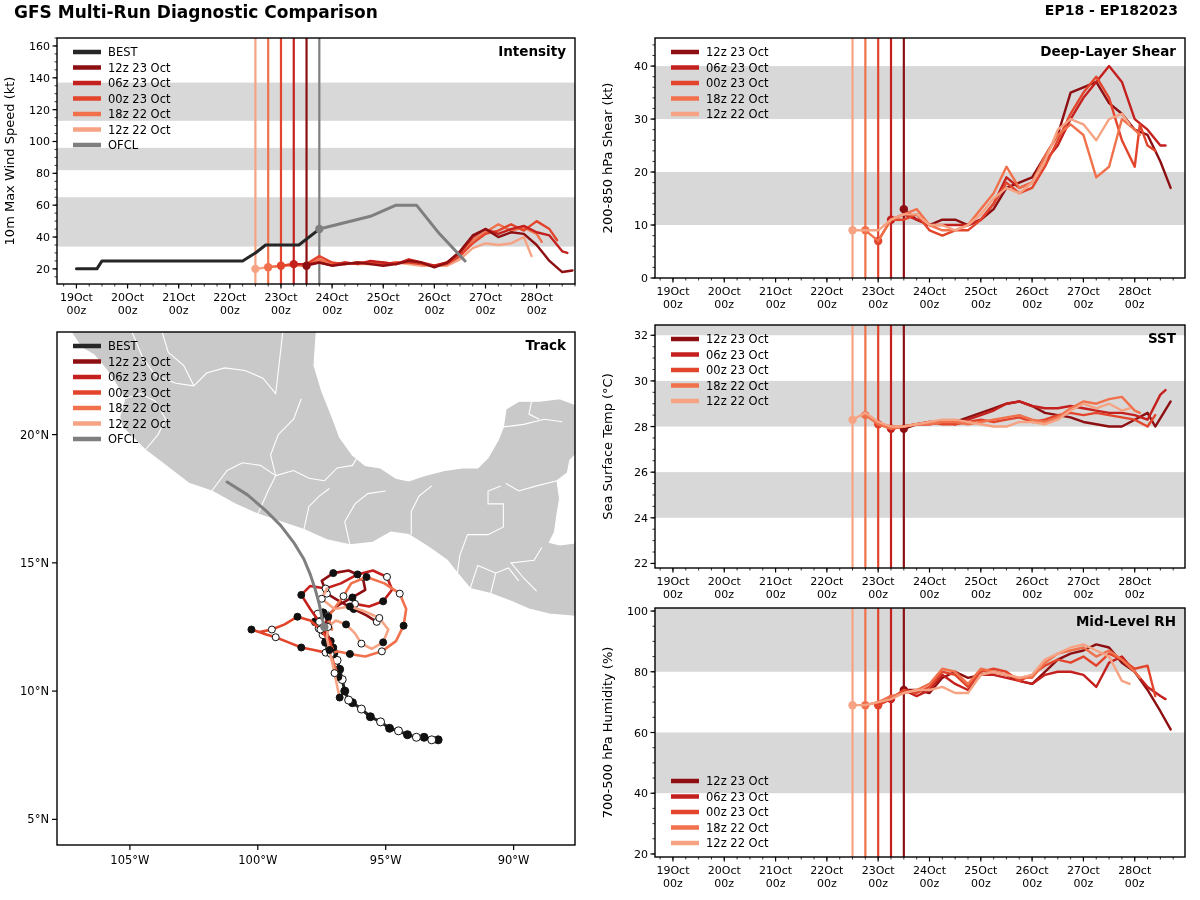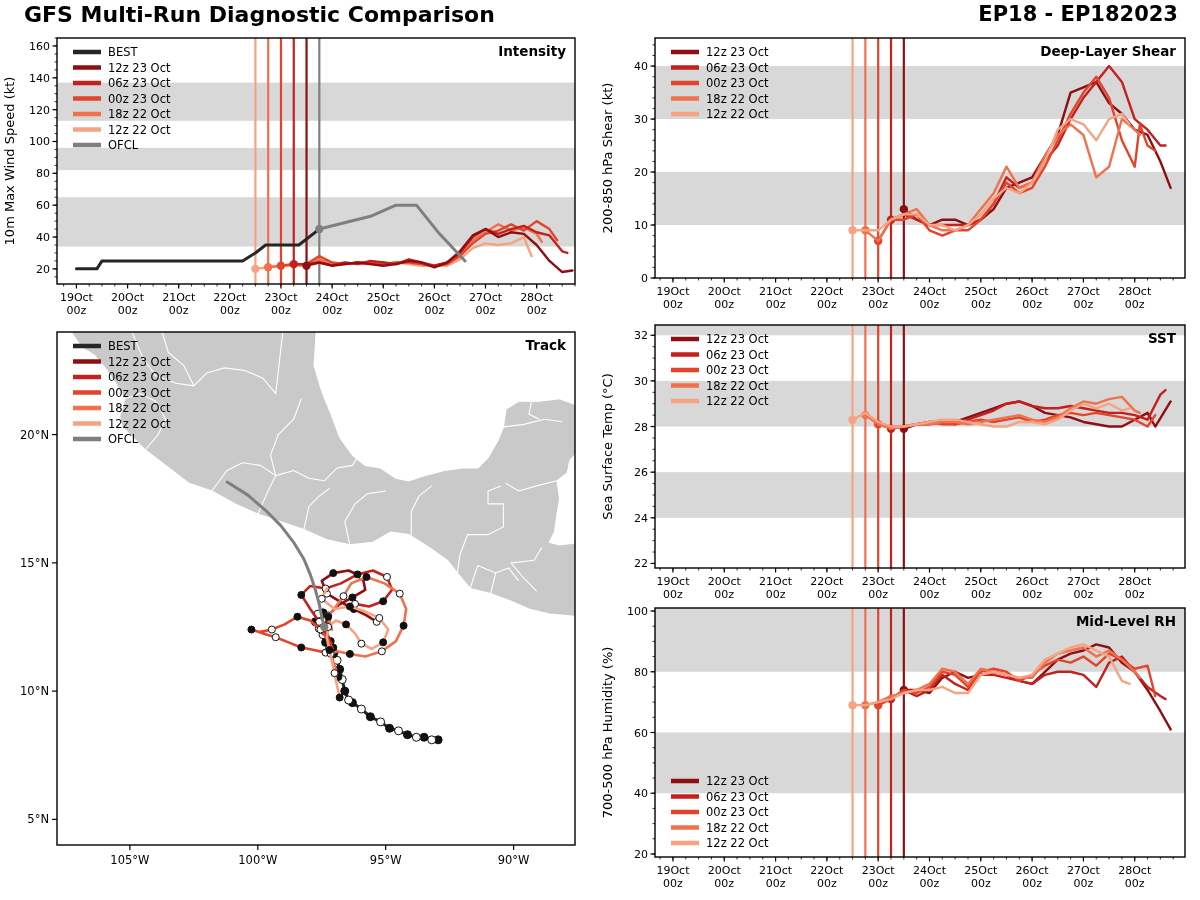--- a/index.html
+++ b/index.html
@@ -1,19 +1,19 @@
 <!DOCTYPE html>
 <html><head>
 <meta charset="utf-8">
 <style>
   html,body{margin:0;padding:0;background:#fff;}
   #fig{position:relative;width:1200px;height:900px;background:#fff;overflow:hidden;
        font-family:"DejaVu Sans","Liberation Sans",sans-serif;}
-  .hdr-left{position:absolute;left:24px;top:2px;font-size:22px;font-weight:bold;color:#000;}
-  .hdr-right{position:absolute;right:22px;top:2px;font-size:21px;font-weight:bold;color:#000;}
+  .hdr-left{position:absolute;left:14px;top:2px;font-size:17px;font-weight:bold;color:#000;}
+  .hdr-right{position:absolute;right:22px;top:2px;font-size:14px;font-weight:bold;color:#000;}
   .panel{position:absolute;}
   svg{display:block;}
   .logos{position:absolute;left:6px;top:850px;width:260px;height:50px;}
 </style>
 </head>
 <body>
 <div id="fig">
 
 <div class="hdr-left">GFS Multi-Run Diagnostic Comparison</div>
 <div class="hdr-right">EP18 - EP182023</div>

